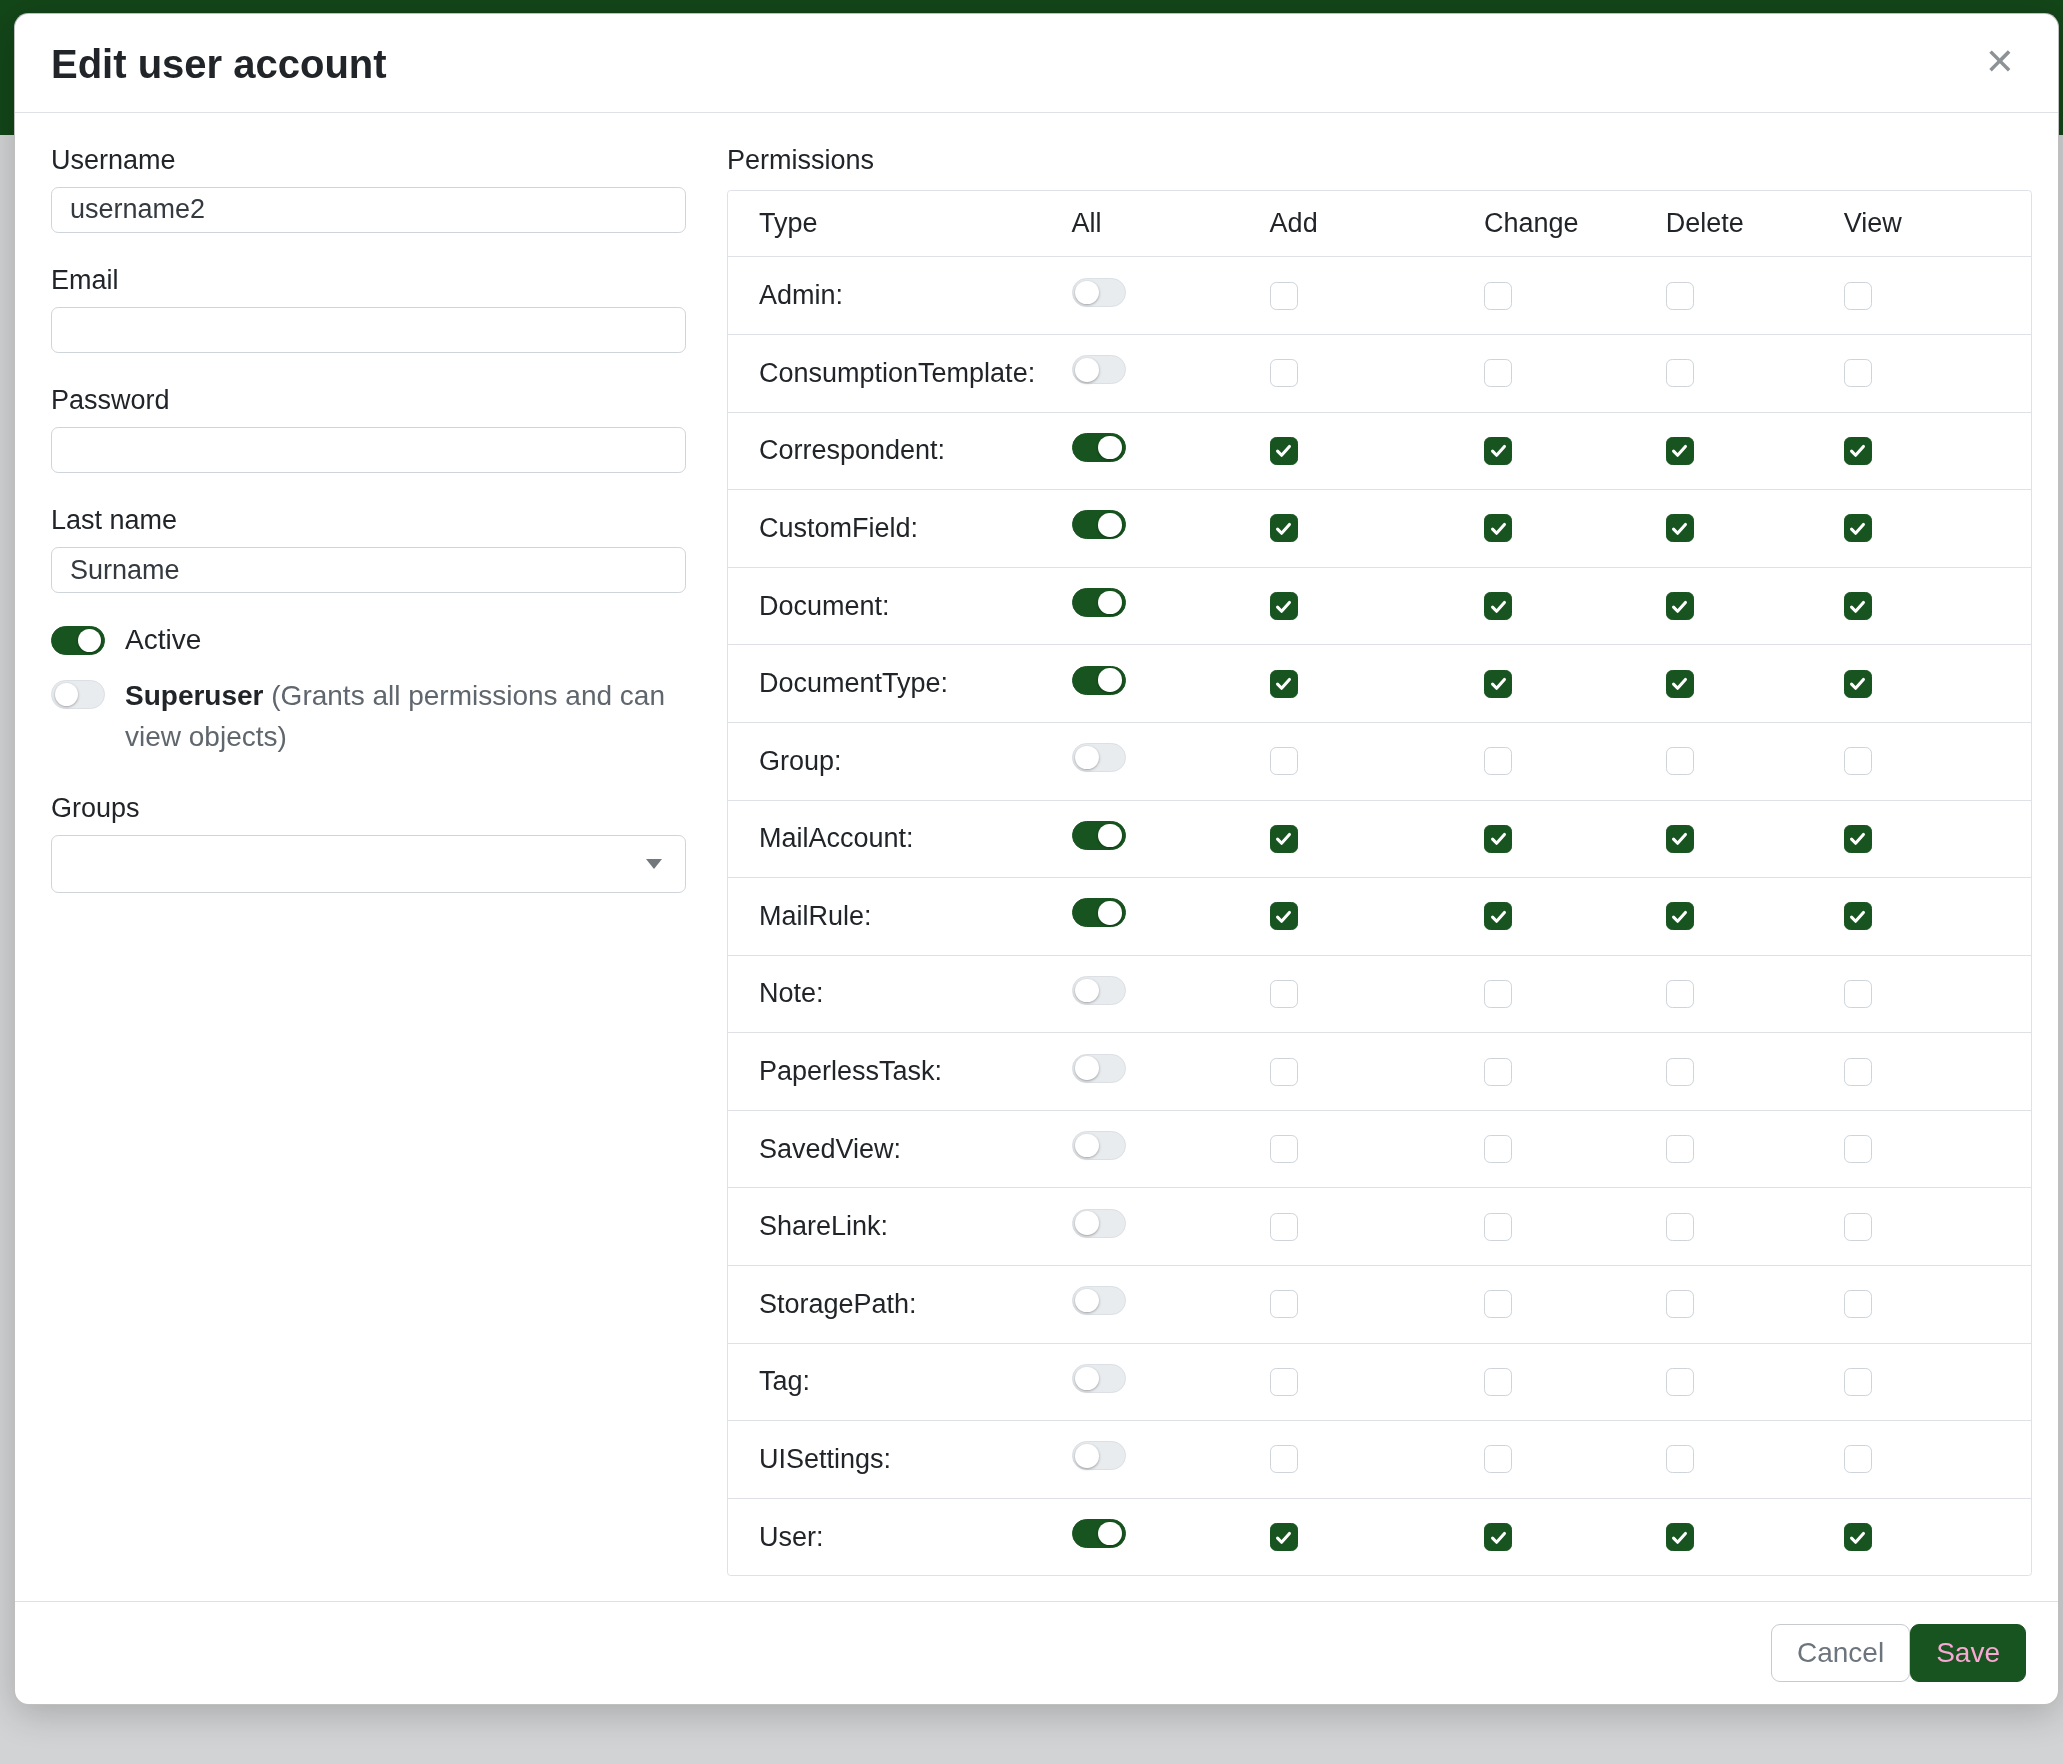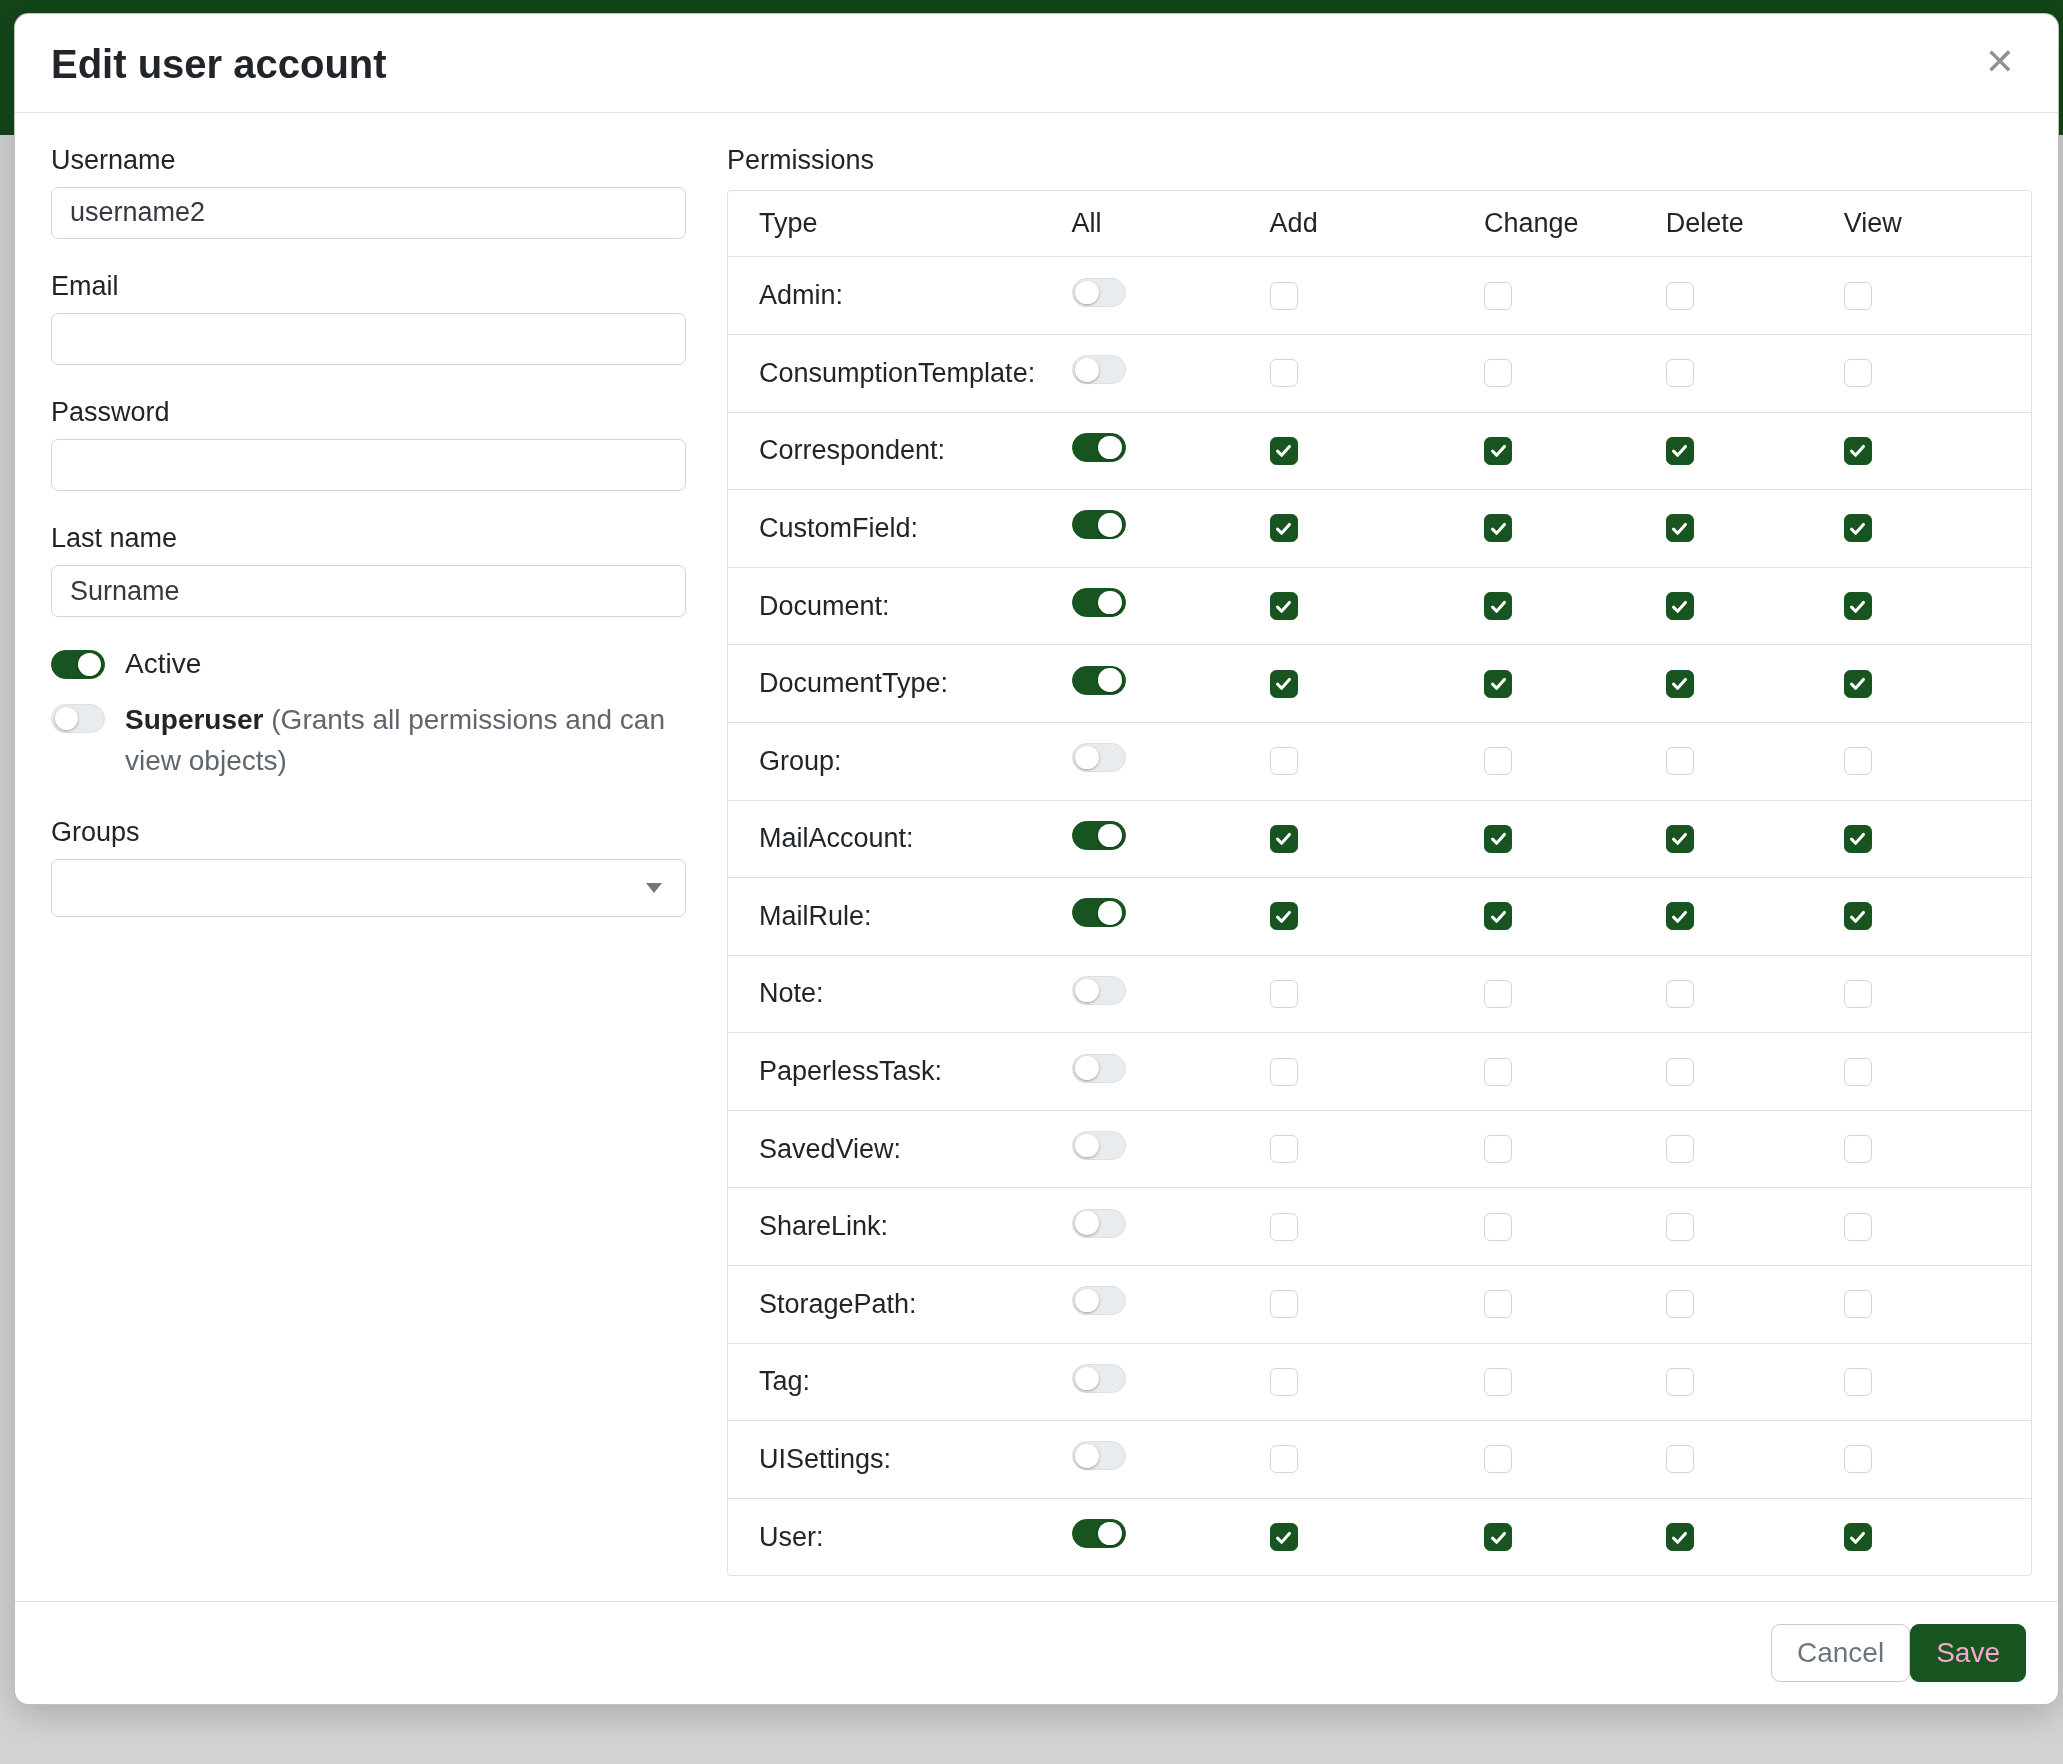--- a/index.html
+++ b/index.html
@@ -28,21 +28,21 @@
     padding:27px 36px 25px 36px;border-bottom:0.9px solid var(--border);}
   .modal-title{font-size:40px;font-weight:700;color:var(--text);line-height:1.15;}
   .close-btn{background:none;border:0;cursor:pointer;padding:3.6px 7.2px;line-height:1;}
   .close-btn span{font-size:36px;color:#8d9296;font-weight:300;}
   
   .modal-body{flex:1;display:flex;gap:41px;padding:31px 26px 25px 36px;overflow:hidden;}
   .left-col{width:635px;flex:none;}
   .form-group{margin-bottom:31px;}
   .form-label{display:block;font-size:27px;color:var(--text);margin-bottom:10.8px;line-height:1.2;}
   .text-input{
-    width:100%;height:52px;border:1.8px solid var(--input-border);border-radius:7.2px;
+    width:100%;height:46px;border:1.8px solid var(--input-border);border-radius:7.2px;
     font-size:27px;font-family:inherit;color:#343a40;padding:0 18px;outline:none;background:#fff;
   }
   
   .toggle{width:54px;height:29px;border-radius:14.4px;background:#e9ecef;border:0.9px solid #dce0e4;
     position:relative;flex:none;cursor:pointer;}
   .toggle::after{content:"";position:absolute;top:1.8px;left:2.7px;width:23.4px;height:23.4px;border-radius:50%;
     background:#fff;box-shadow:0 0.9px 2.7px rgba(0,0,0,.35);}
   .toggle.on{background:var(--accent);border-color:var(--accent);}
   .toggle.on::after{left:auto;right:2.7px;}
   .switch-row{display:flex;align-items:center;gap:20px;font-size:28px;color:var(--text);}

